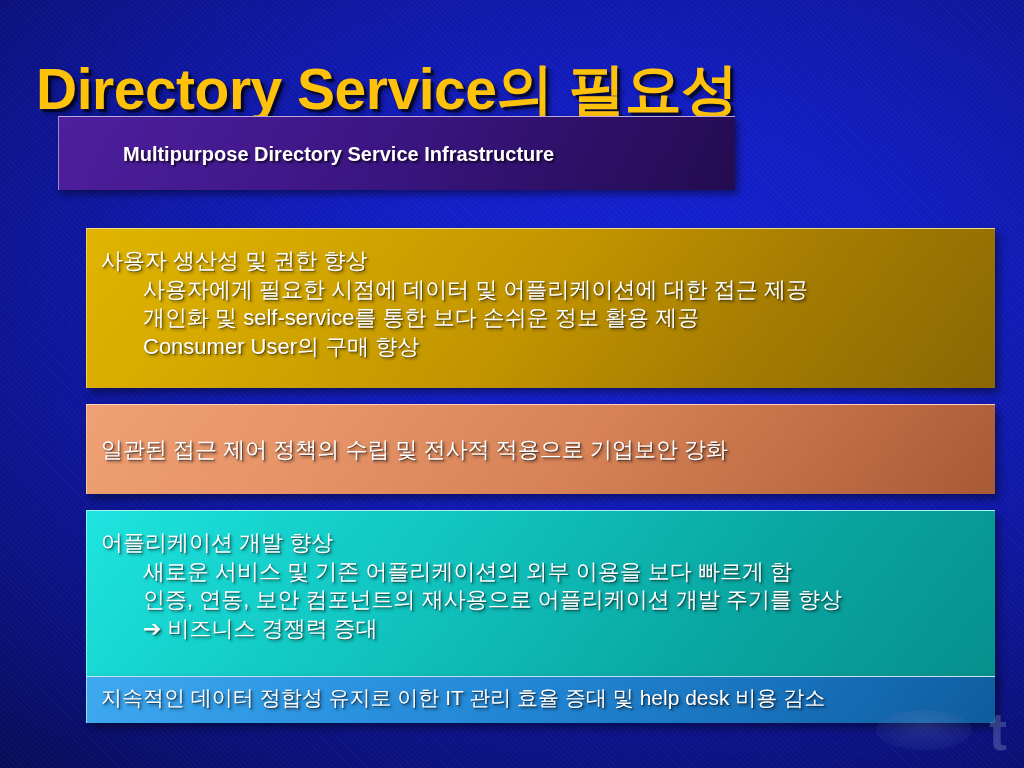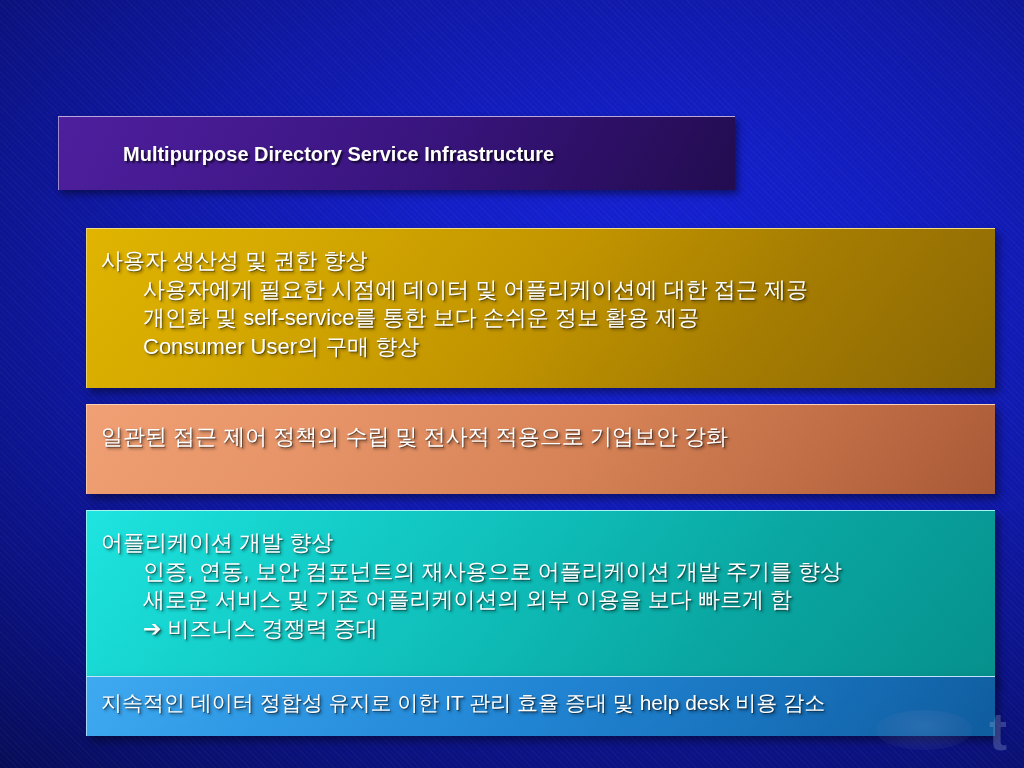--- a/index.html
+++ b/index.html
@@ -130,21 +130,21 @@
     height: 90px;
     background: linear-gradient(128deg,
         #f0a074 0%,
         #e69468 25%,
         #d68256 55%,
         #bf6c45 80%,
         #a85936 100%);
     border-top: 1px solid #fbd2b8;
     border-left: 1px solid #f7c4a4;
     display: flex;
-    align-items: flex-start;
+    align-items: center;
   }
   #box-salmon .line {
     color: #ffffff;
     text-shadow:
       1px 1px 0 rgba(0,0,0,0.4),
       2px 2px 3px rgba(0,0,0,0.5);
   }
 
   
   #box-teal {
@@ -162,31 +162,32 @@
   #box-teal .line {
     color: #ffffff;
     text-shadow:
       1px 1px 0 rgba(0,0,0,0.35),
       2px 2px 3px rgba(0,0,0,0.45);
   }
 
   
   #box-blue {
     top: 676px;
-    height: 60px;
+    height: 47px;
     padding-top: 12px;
     background: linear-gradient(128deg,
         #3fa9f0 0%,
         #2f98e4 22%,
         #2184d2 50%,
         #176fb8 78%,
         #0f5c9e 100%);
     border-top: 1px solid #bfe4fb;
     border-left: 1px solid #a4d8f8;
     display: flex;
+    align-items: center;
   }
   #box-blue .line {
     color: #ffffff;
     font-size: 21px;
     text-shadow:
       1px 1px 0 rgba(0,0,0,0.4),
       2px 2px 3px rgba(0,0,0,0.5);
   }
 
   
@@ -215,40 +216,41 @@
     pointer-events: none;
   }
 </style>
 </head>
 <body>
 
 <div id="slide">
 
   <div id="texture"></div>
 
+  <h1 id="title">Directory Service의 필요성</h1>
 
   <div id="purple-box">
     <div class="label">Multipurpose Directory Service Infrastructure</div>
   </div>
 
   <div id="box-gold" class="content-box">
     <div class="line">사용자 생산성 및 권한 향상</div>
     <div class="line indent">사용자에게 필요한 시점에 데이터 및 어플리케이션에 대한 접근 제공</div>
     <div class="line indent">개인화 및 self-service를 통한 보다 손쉬운 정보 활용 제공</div>
     <div class="line indent">Consumer User의 구매 향상</div>
   </div>
 
   <div id="box-salmon" class="content-box">
     <div class="line">일관된 접근 제어 정책의 수립 및 전사적 적용으로 기업보안 강화</div>
   </div>
 
   <div id="box-teal" class="content-box">
     <div class="line">어플리케이션 개발 향상</div>
+    <div class="line indent">새로운 서비스 및 기존 어플리케이션의 외부 이용을 보다 빠르게 함</div>
     <div class="line indent">인증, 연동, 보안 컴포넌트의 재사용으로 어플리케이션 개발 주기를 향상</div>
-    <div class="line indent">새로운 서비스 및 기존 어플리케이션의 외부 이용을 보다 빠르게 함</div>
     <div class="line indent">➔ 비즈니스 경쟁력 증대</div>
   </div>
 
   <div id="box-blue" class="content-box">
     <div class="line">지속적인 데이터 정합성 유지로 이한 IT 관리 효율 증대 및 help desk 비용 감소</div>
   </div>
 
   <div id="watermark-disc"></div>
   <div id="watermark">t</div>
 

